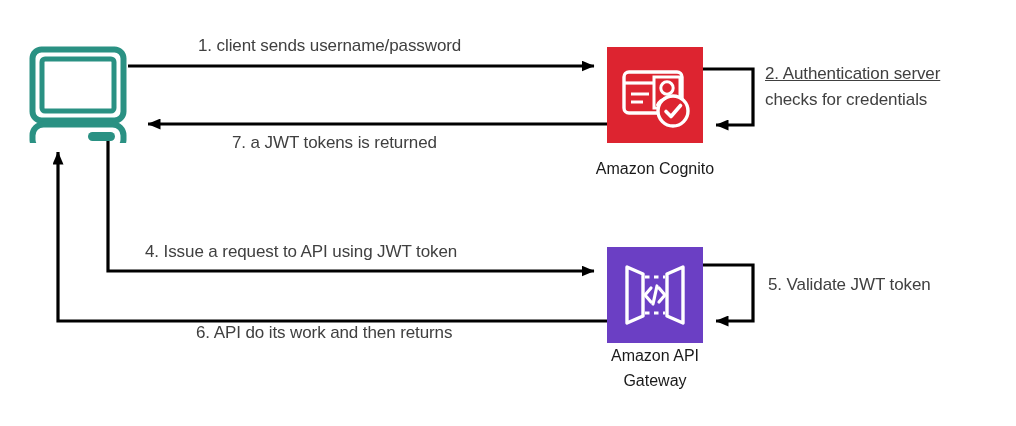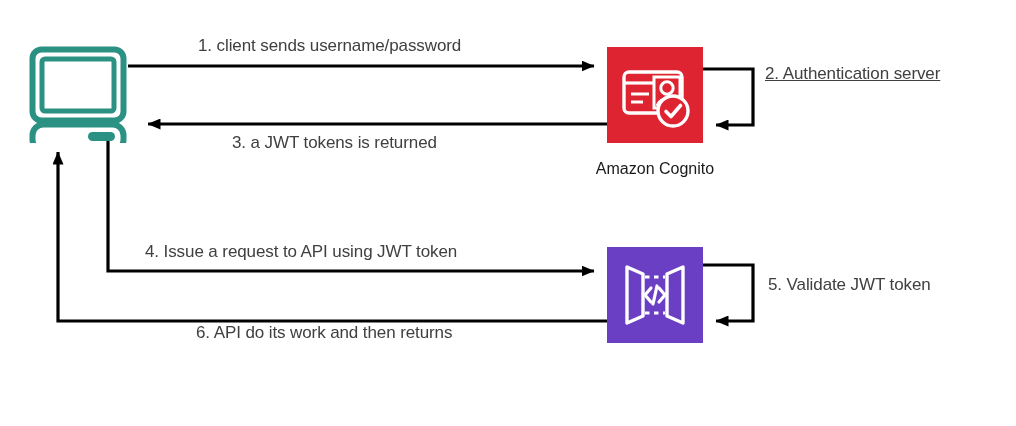--- a/index.html
+++ b/index.html
@@ -140,26 +140,29 @@
 
       <line x1="38" y1="30" x2="58" y2="30" stroke="#ffffff" stroke-width="3.2" stroke-dasharray="4.5,4.5"></line>
 
       <line x1="38" y1="66" x2="58" y2="66" stroke="#ffffff" stroke-width="3.2" stroke-dasharray="4.5,4.5"></line>
 
       <path d="M44,41 L38,48 L44,55" fill="none" stroke="#ffffff" stroke-width="3.2" stroke-linecap="round" stroke-linejoin="round"></path>
       <path d="M52,41 L58,48 L52,55" fill="none" stroke="#ffffff" stroke-width="3.2" stroke-linecap="round" stroke-linejoin="round"></path>
       <line x1="50" y1="39" x2="46" y2="57" stroke="#ffffff" stroke-width="3.2" stroke-linecap="round"></line>
     </svg>
   </div>
+  <div class="node-label" style="left:575px; top:343px; width:160px;">Amazon API
+Gateway</div>
 
   <div class="label" style="left:198px; top:33px;">1. client sends username/password</div>
 
   <div class="label" style="left:765px; top:61px;text-decoration:underline;">2. Authentication server</div>
+  <div class="label" style="left:765px; top:87px;">checks for credentials</div>
 
-  <div class="label" style="left:232px; top:130px;">3. a JWT tokens is returned</div>
+  <div class="label" style="left:232px; top:130px;">7. a JWT tokens is returned</div>
 
   <div class="label" style="left:145px; top:239px;text-align:center;">4. Issue a request to API using JWT token</div>
 
   <div class="label" style="left:768px; top:272px;">5. Validate JWT token</div>
 
   <div class="label" style="left:196px; top:320px;">6. API do its work and then returns</div>
 
 </div>
 
 </body></html>

